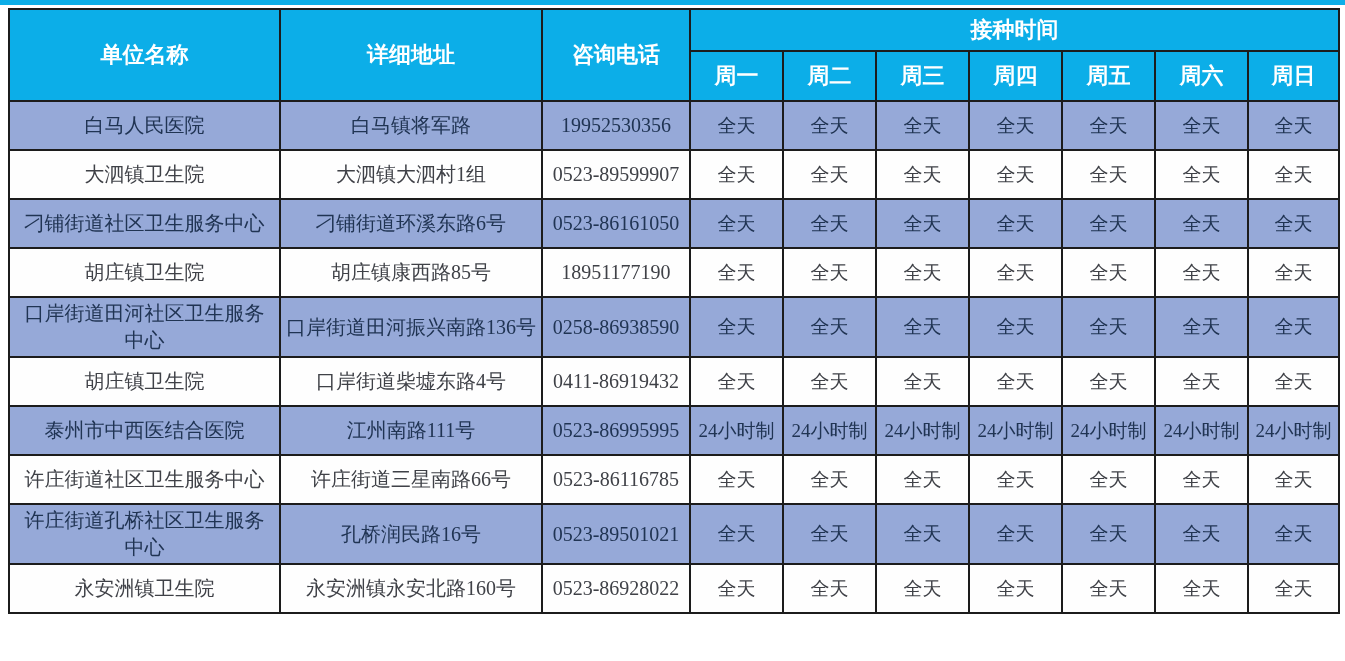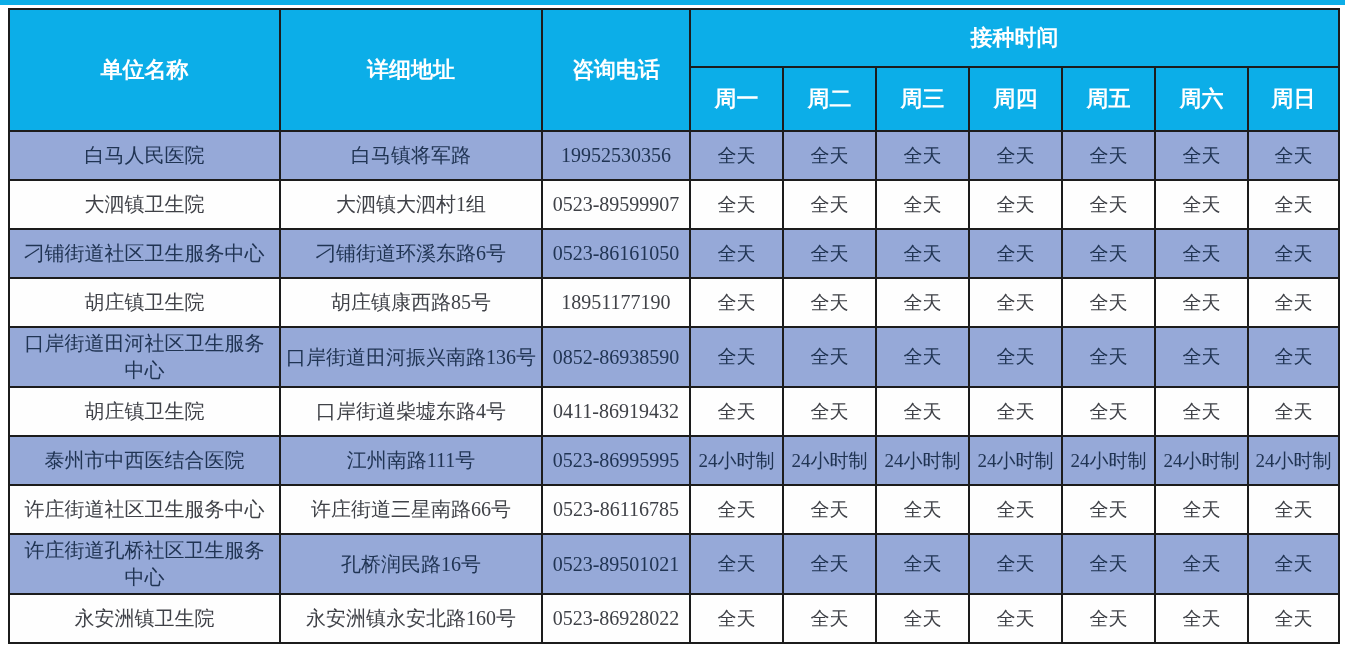--- a/index.html
+++ b/index.html
@@ -30,22 +30,22 @@
   table.schedule td{
     border:2px solid var(--border);
     text-align:center;vertical-align:middle;
     padding:2px 5px;
   }
   thead th{
     background:var(--header-bg);
     color:var(--header-text);
     font-weight:bold;font-size:22px;
   }
-  tr.group-row th{height:58px;}
-  tr.days-row th{height:64px;}
+  tr.group-row th{height:42px;}
+  tr.days-row th{height:50px;}
   tbody td{height:49px;font-size:20px;}
   tbody td.addr{font-size:20px;}
   tbody td.sched{font-size:19px;}
   tbody tr.alt td{background:var(--alt-row-bg);color:var(--alt-row-text);margin-top:29px;}
   tbody tr.plain td{background:var(--row-bg);color:var(--row-text);text-align:center;}
 </style>
 </head>
 <body>
 
 <div class="top-strip"></div>
@@ -125,21 +125,21 @@
         <td class="sched">全天</td>
         <td class="sched">全天</td>
         <td class="sched">全天</td>
         <td class="sched">全天</td>
         <td class="sched">全天</td>
         <td class="sched">全天</td>
       </tr>
       <tr class="alt">
         <td class="name">口岸街道田河社区卫生服务中心</td>
         <td class="addr">口岸街道田河振兴南路136号</td>
-        <td class="phone">0852-86938590</td>
+        <td class="phone">0258-86938590</td>
         <td class="sched">全天</td>
         <td class="sched">全天</td>
         <td class="sched">全天</td>
         <td class="sched">全天</td>
         <td class="sched">全天</td>
         <td class="sched">全天</td>
         <td class="sched">全天</td>
       </tr>
       <tr class="plain">
         <td class="name">胡庄镇卫生院</td>

